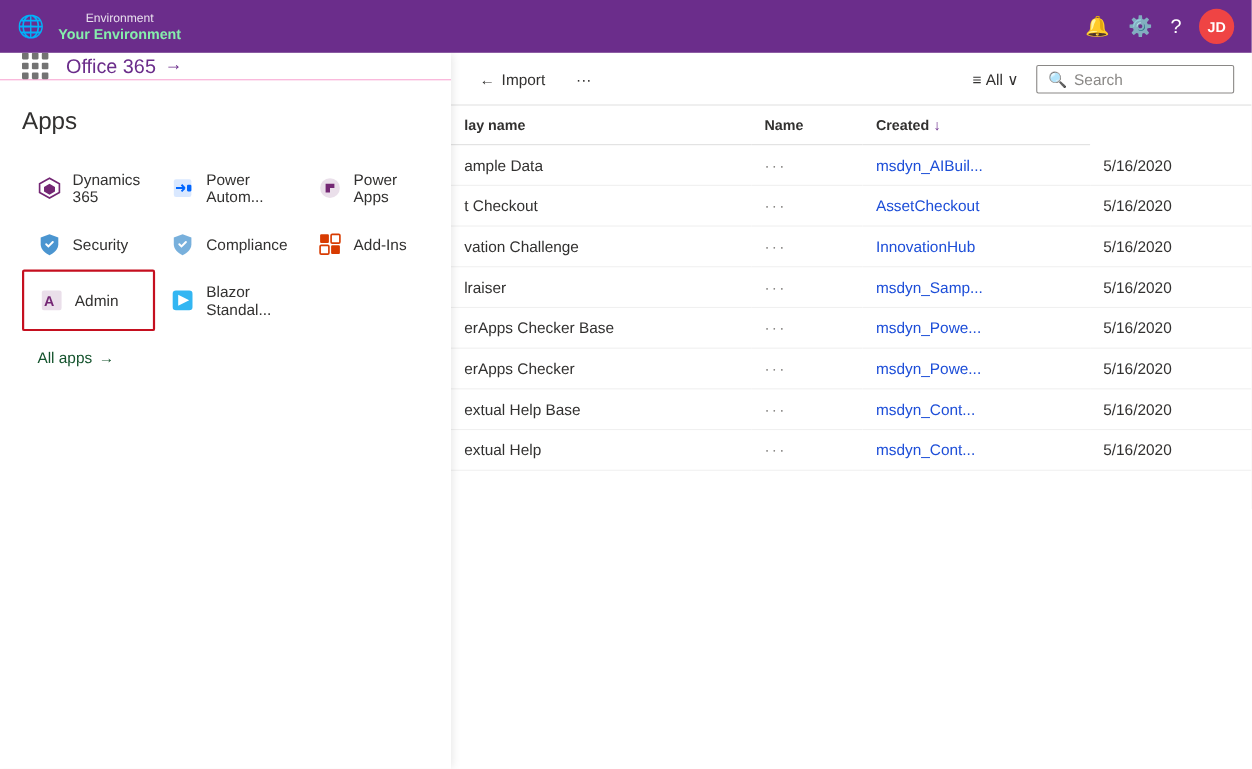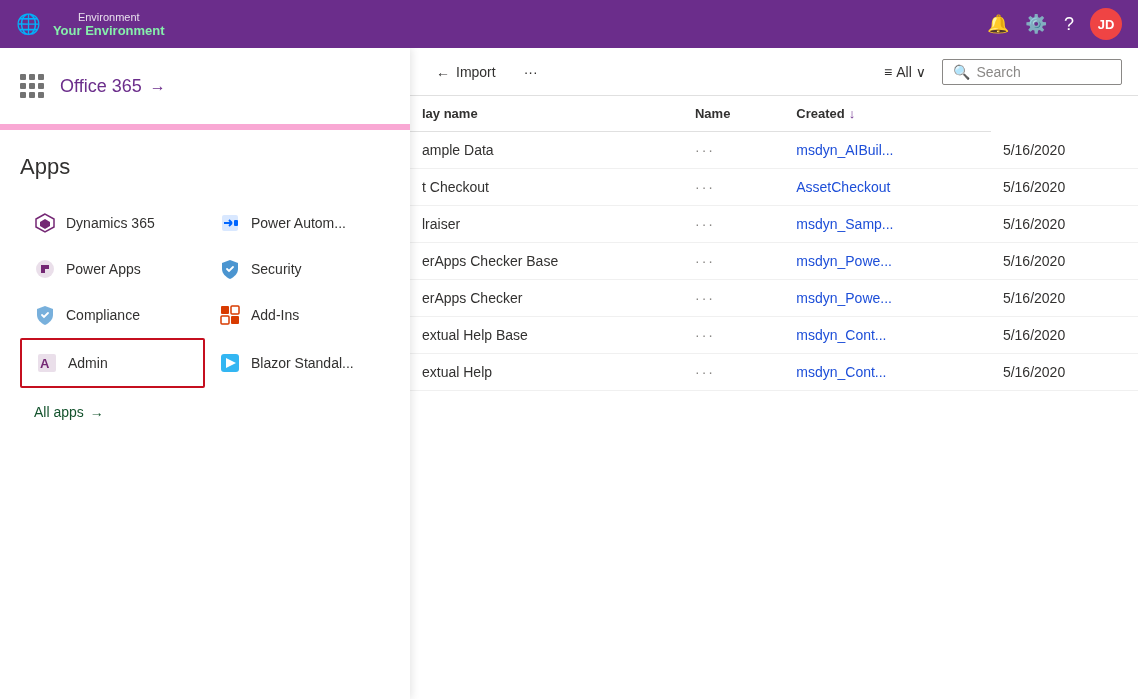--- a/index.html
+++ b/index.html
@@ -36,33 +36,33 @@
       flex-direction: column;
       padding: 0;
       z-index: 10;
       box-shadow: 2px 0 8px rgba(0,0,0,0.1);
     }
 
     
     .office-header {
       display: flex;
       align-items: center;
-      padding: 26px 20px;
-      border-bottom: 6px solid #f9a8d4;
+      padding: 0 20px;
+      border-bottom: 1px solid #f9a8d4;
     }
     .waffle-icon { display: grid; grid-template-columns: repeat(3,6px); grid-gap: 3px; margin-right: 16px; }
     .waffle-dot { width: 6px; height: 6px; background: #737373; border-radius: 1px; }
     .office-title { color: #6b2d8b; font-size: 18px; font-weight: 400; }
     .office-arrow { color: #6b2d8b; margin-left: 8px; font-size: 16px; }
 
     
     .apps-section { padding: 24px 20px 0; }
     .apps-heading { font-size: 22px; font-weight: 300; color: #323130; margin-bottom: 20px; }
 
-    .apps-grid { display: grid; grid-template-columns: 1fr 1fr; gap: 0; }
+    .apps-grid { display: grid; grid-template-columns: 1fr 1fr 1fr; gap: 0; }
     .app-item {
       display: flex;
       align-items: center;
       gap: 10px;
       padding: 12px 14px;
       cursor: pointer;
       border-radius: 2px;
     }
     .app-item.selected { border: 2px solid #c50f1f; }
     .app-label { font-size: 14px; color: #323130; }
@@ -325,20 +325,26 @@
     <td class="td-name">msdyn_AIBuil...</td>
     <td class="td-date">5/16/2020</td>
   </tr>
             <tr>
     <td class="td-display">t Checkout</td>
     <td class="td-dots">···</td>
     <td class="td-name">AssetCheckout</td>
     <td class="td-date">5/16/2020</td>
   </tr>
             <tr>
+    <td class="td-display">vation Challenge</td>
+    <td class="td-dots">···</td>
+    <td class="td-name">InnovationHub</td>
+    <td class="td-date">5/16/2020</td>
+  </tr>
+            <tr>
     <td class="td-display">lraiser</td>
     <td class="td-dots">···</td>
     <td class="td-name">msdyn_Samp...</td>
     <td class="td-date">5/16/2020</td>
   </tr>
             <tr>
     <td class="td-display">erApps Checker Base</td>
     <td class="td-dots">···</td>
     <td class="td-name">msdyn_Powe...</td>
     <td class="td-date">5/16/2020</td>

